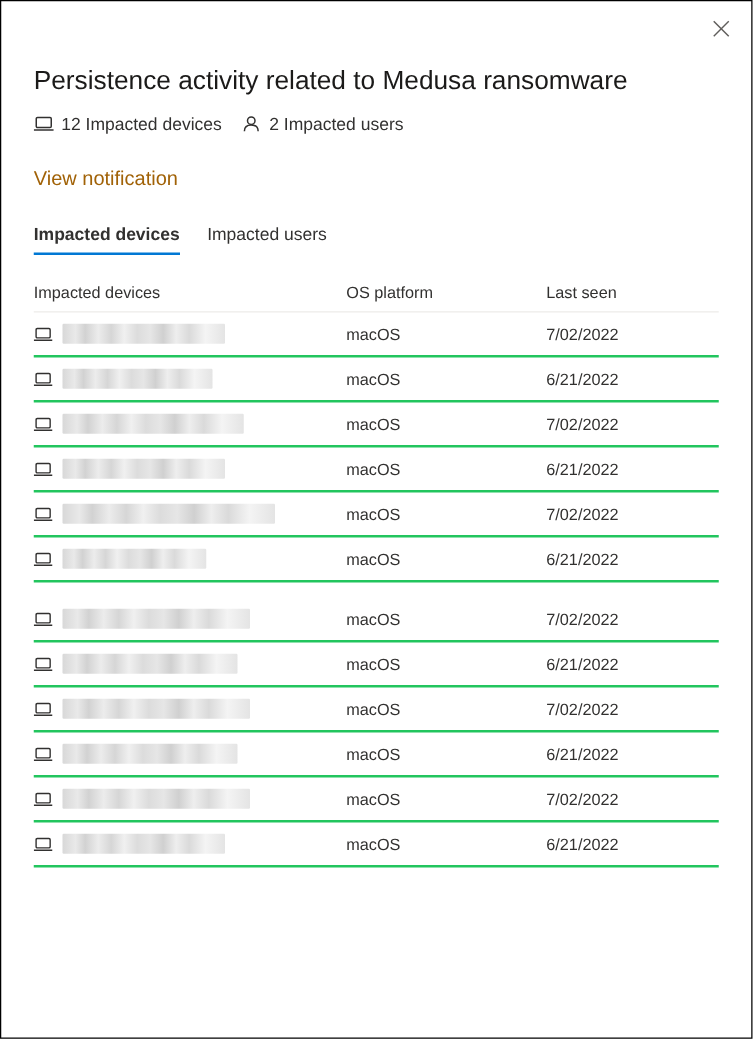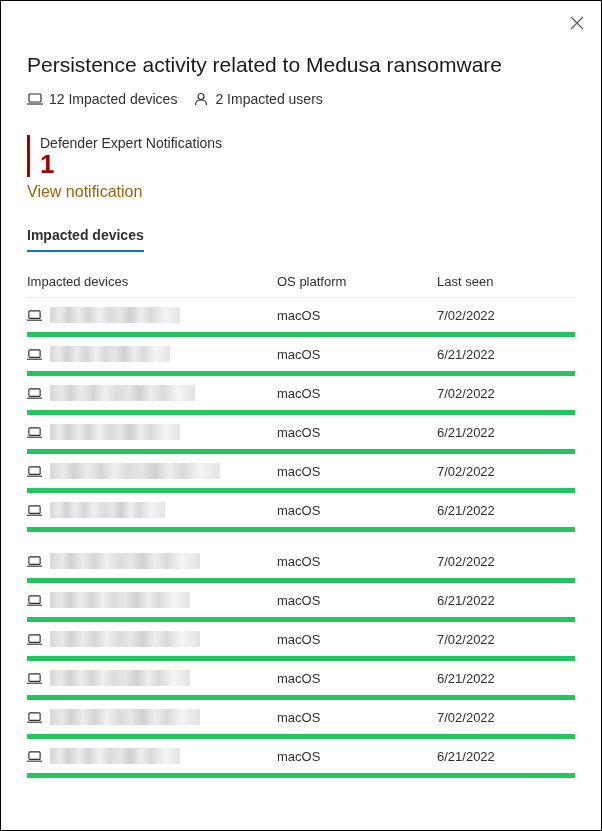--- a/index.html
+++ b/index.html
@@ -87,21 +87,21 @@
       border-bottom: 1px solid #edebe9;
     }
     .col-device { width: 250px; display: flex; align-items: center; gap: 8px; }
     .col-os { width: 160px; }
     .col-seen { flex: 1; }
     .rows { }
     .row {
       display: flex;
       align-items: center;
       padding: 9px 0;
-      border-bottom: 5px solid #22c55e;
+      border-bottom: 2px solid #22c55e;
       font-size: 13px;
       color: #323130;
     }
     .row.gap-after { margin-bottom: 12px; }
     .laptop-icon { width: 15px; height: 13px; flex-shrink: 0; }
     .laptop-icon svg { width: 15px; height: 13px; stroke: #323130; fill: none; stroke-width: 1.3; }
     .blur {
       height: 16px;
       width: 140px;
       background: linear-gradient(90deg,
@@ -134,28 +134,25 @@
     </div>
     <div class="summary-item">
       <svg viewBox="0 0 14 14">
           <circle cx="7" cy="4.5" r="3" stroke-width="1.2"></circle>
           <path d="M1.5 13 C1.5 9.5 4 8 7 8 C10 8 12.5 9.5 12.5 13" stroke-width="1.2"></path>
         </svg>
       <span>2 Impacted users</span>
     </div>
   </div>
 
-  <div class="notif-box">
-    <div class="notif-label">Defender Expert Notifications</div>
-    <div class="notif-count">1</div>
-  </div>
   <a class="view-link">View notification</a>
 
   <div class="tabs">
     <div class="tab active">Impacted devices</div>
+    <div class="tab">Impacted users</div>
   </div>
 
   <div class="table-head">
     <div class="col-device">Impacted devices</div>
     <div class="col-os">OS platform</div>
     <div class="col-seen">Last seen</div>
   </div>
 
   <div class="rows" id="rows">
       <div class="row">

